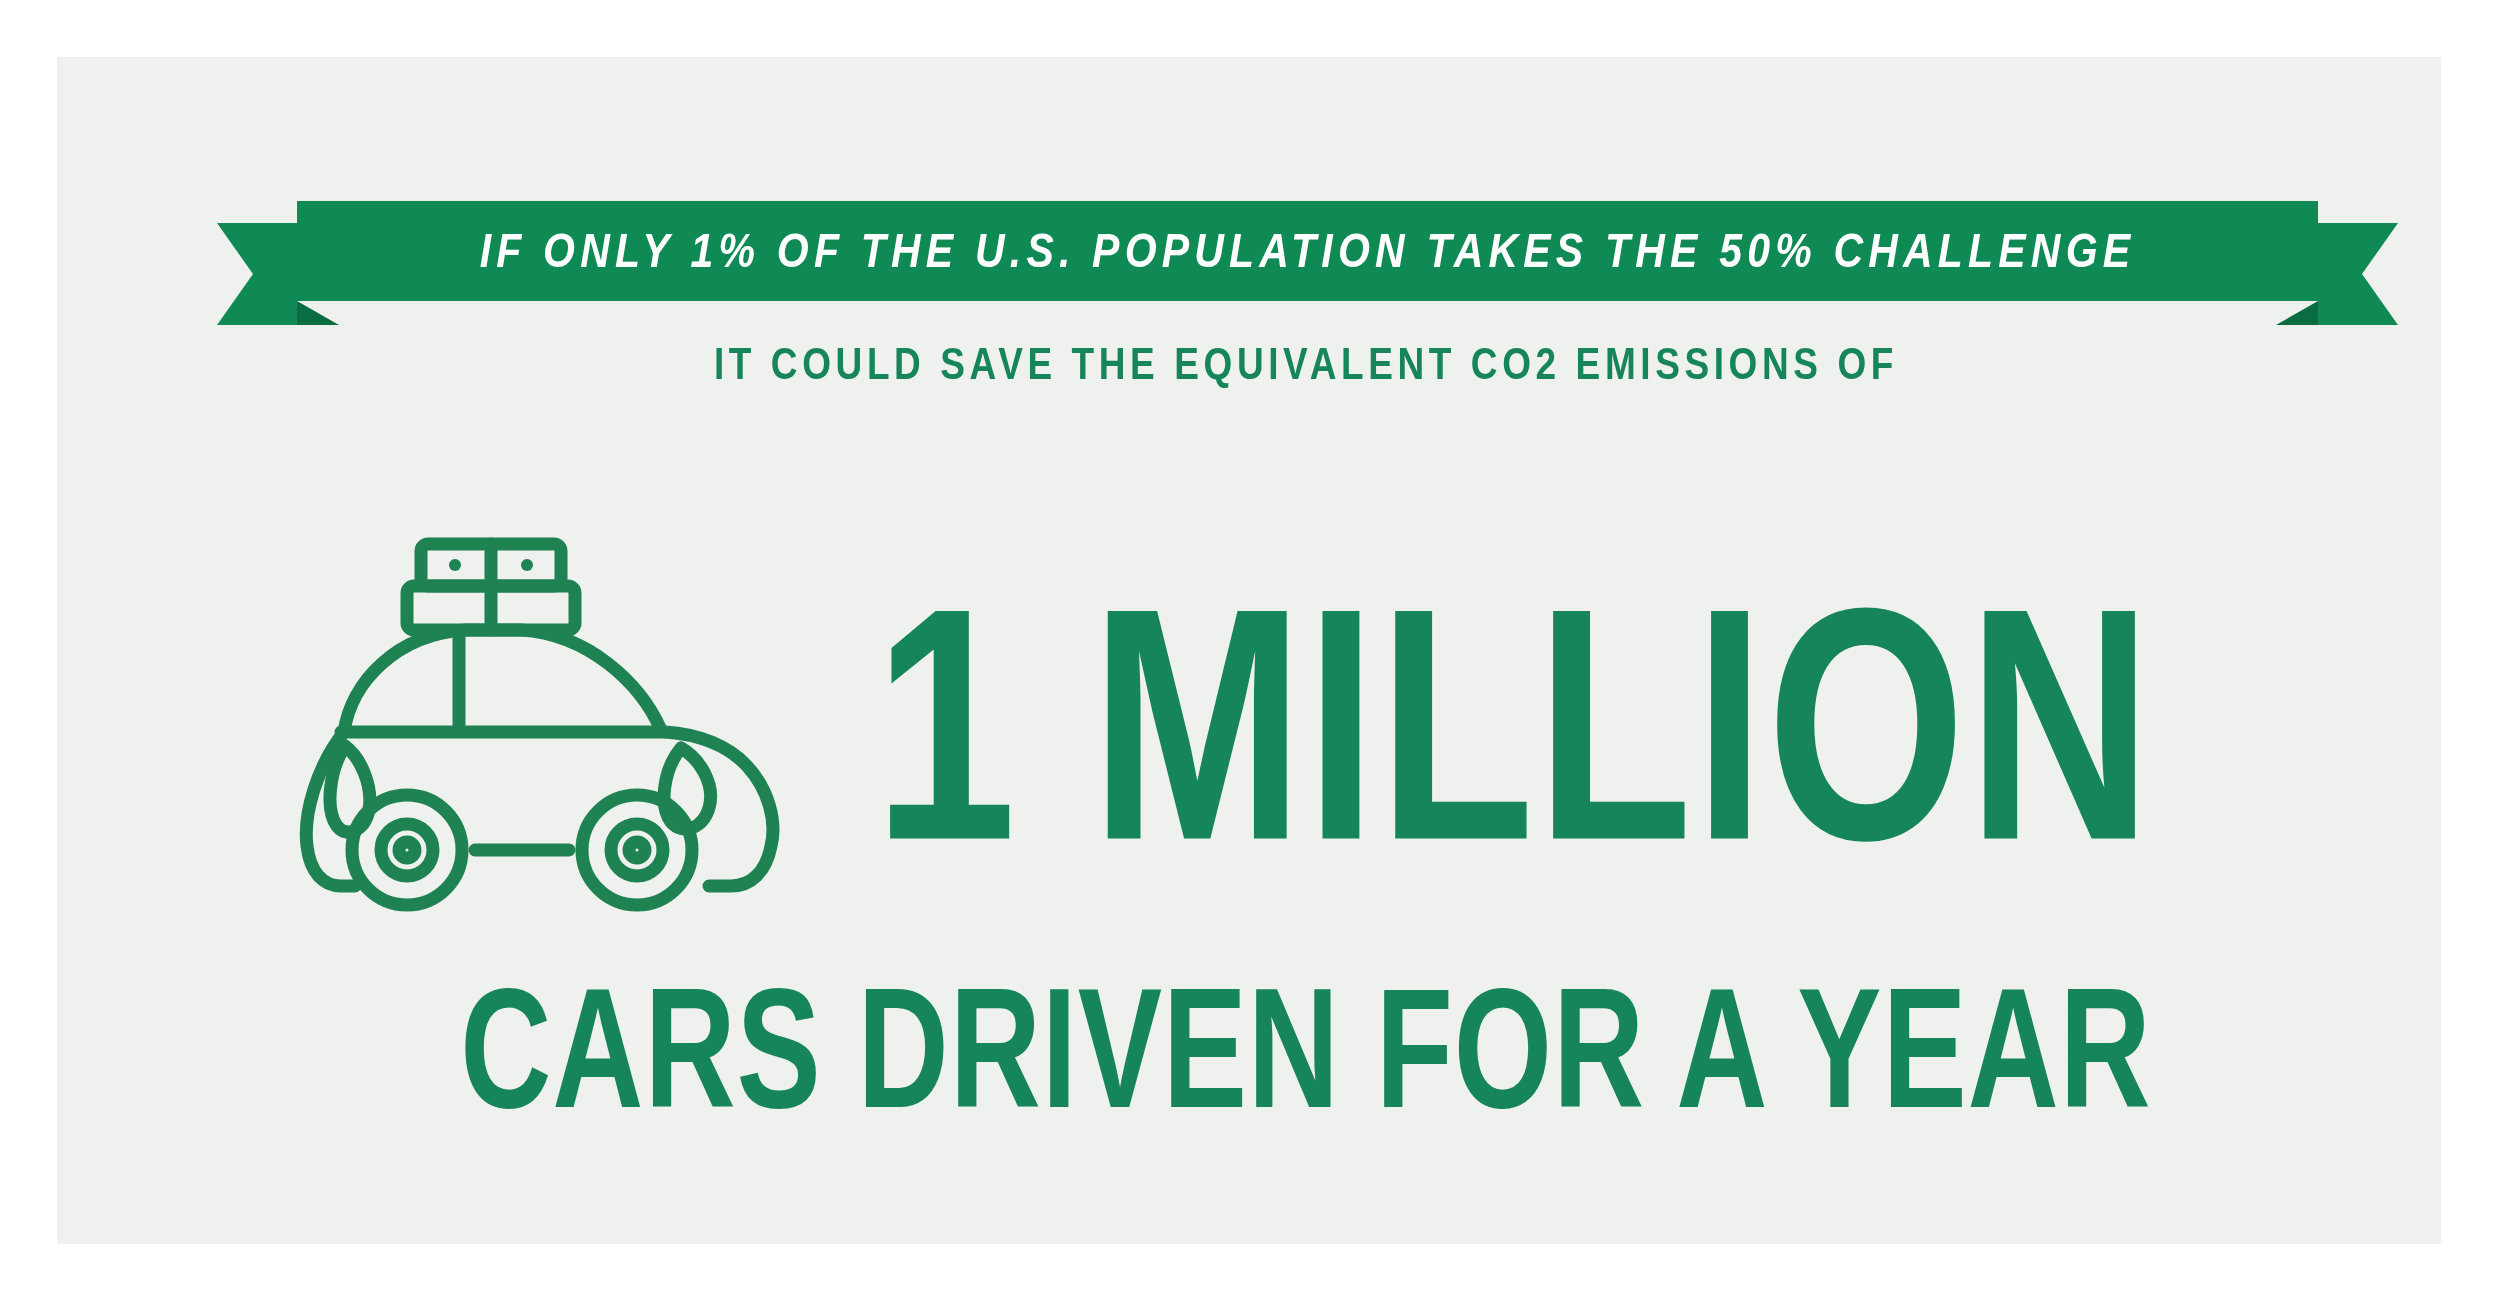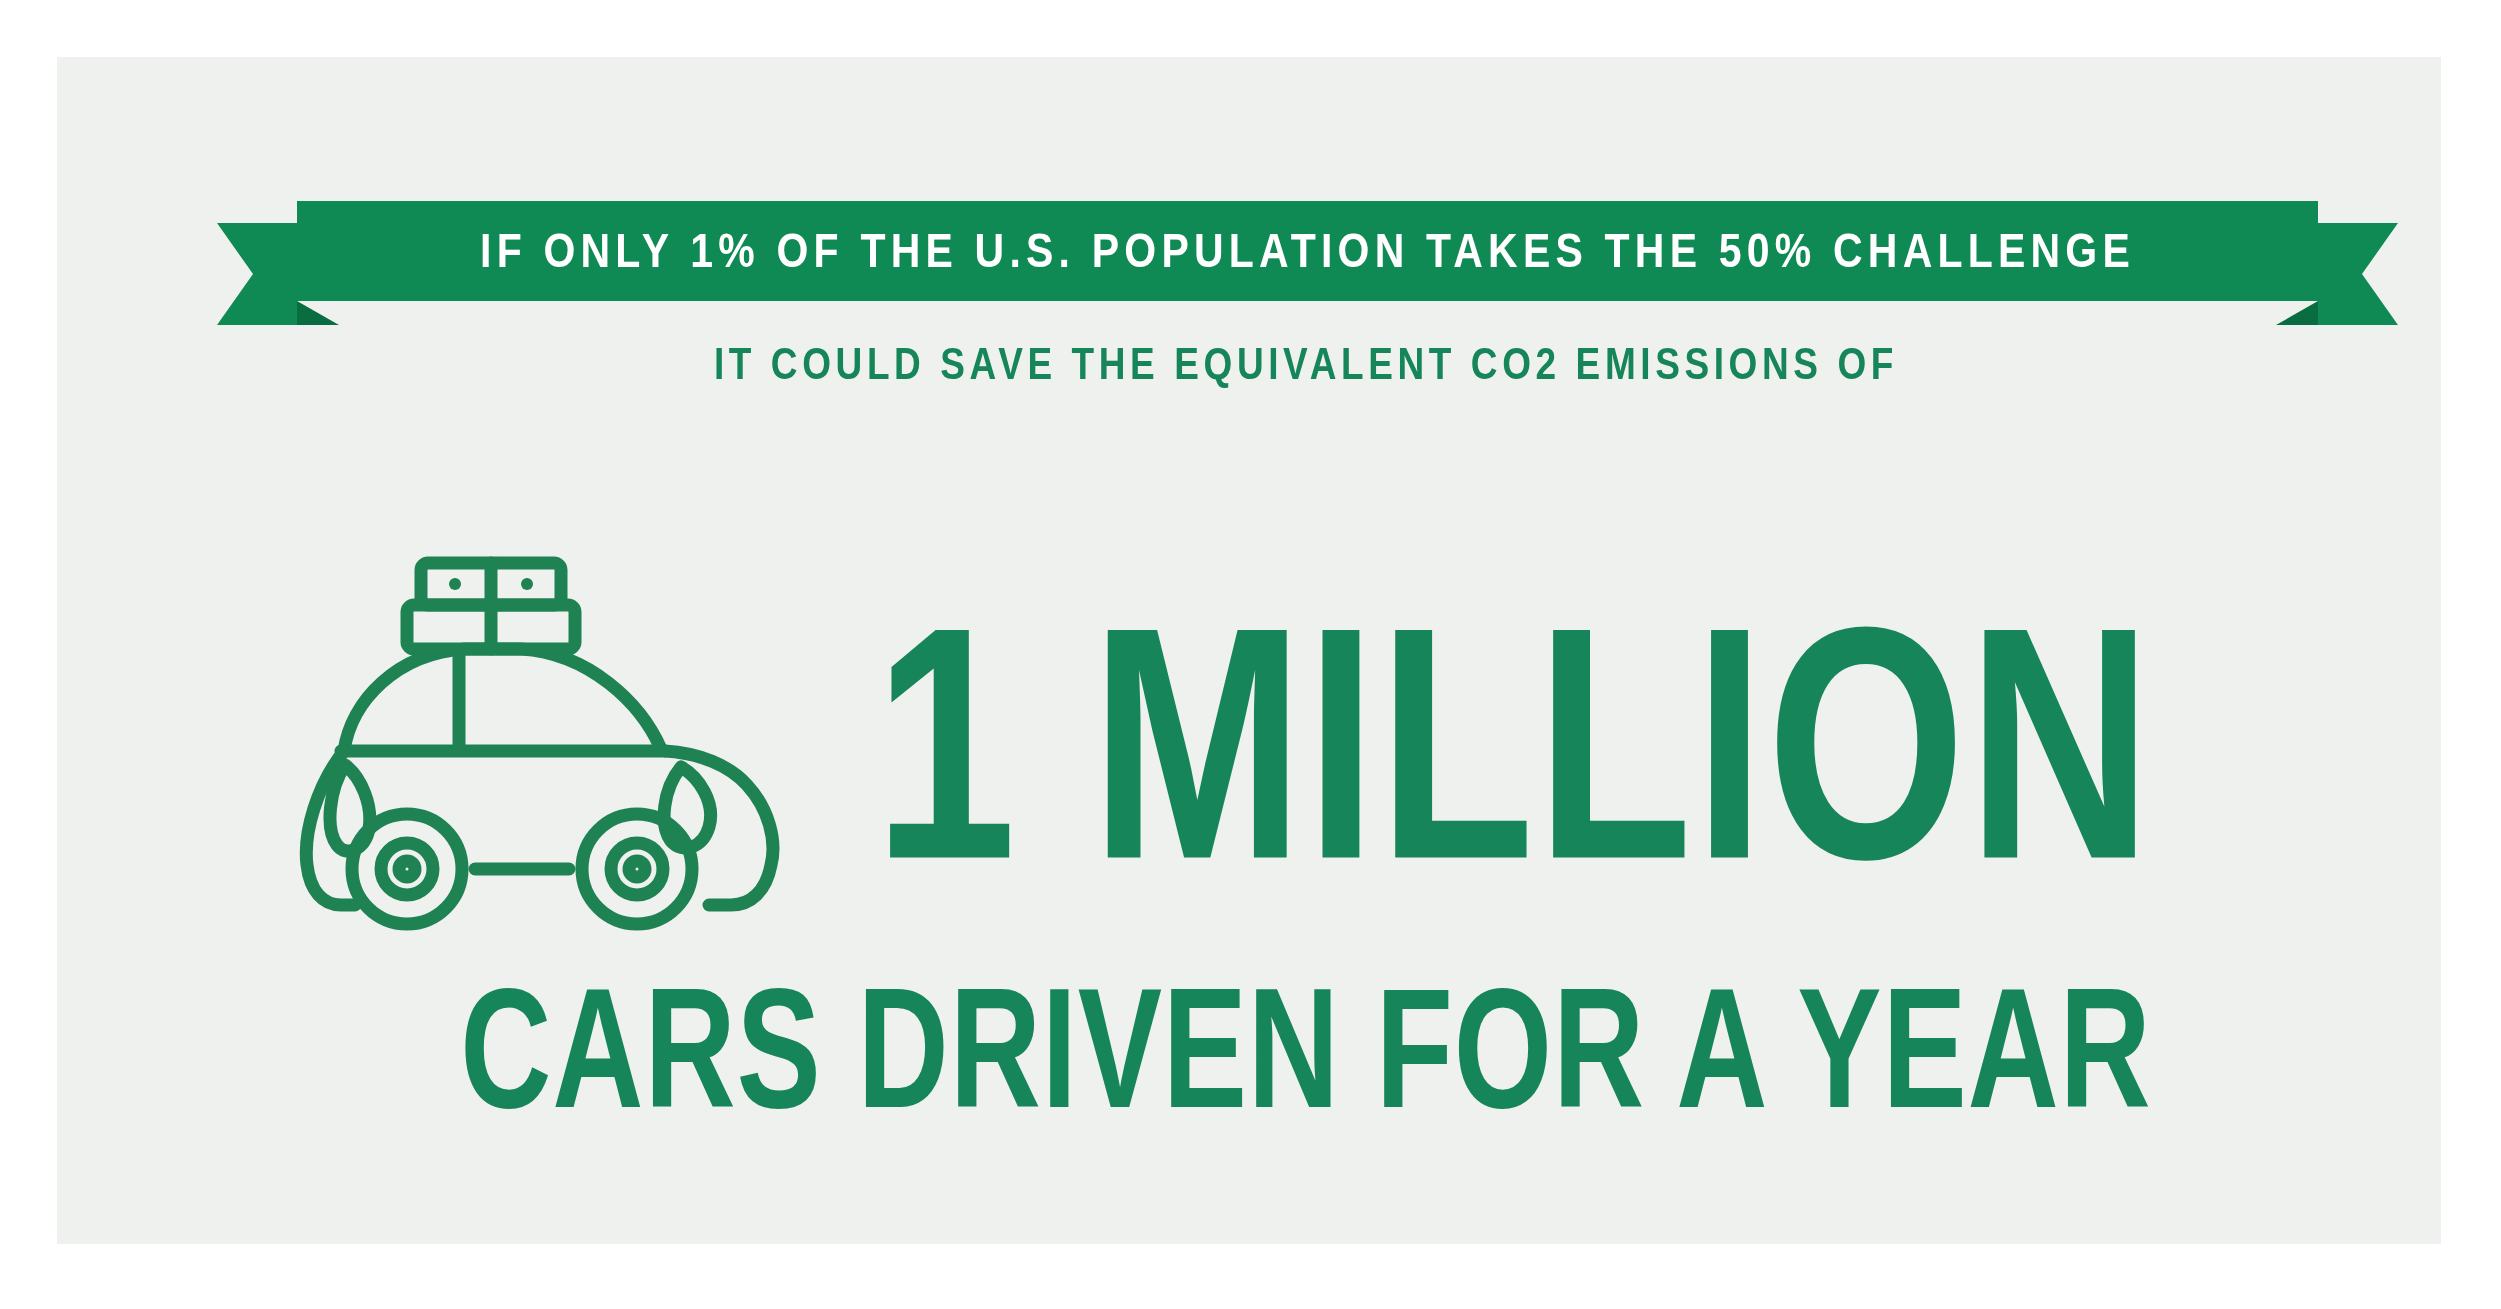--- a/index.html
+++ b/index.html
@@ -33,20 +33,21 @@
     background: #eff1ee;
   }
 
   
   .ribbon {
     position: absolute;
     left: 160px;
     top: 144px;
     width: 2181px;
     height: 124px;
+    font-style: italic;
   }
   .ribbon-svg {
     display: block;
     width: 2181px;
     height: 124px;
   }
   .ribbon-text {
     position: absolute;
     left: 0;
     top: 0;
@@ -79,21 +80,21 @@
     letter-spacing: 4.6px;
     white-space: nowrap;
     transform: scaleY(1.18);
     transform-origin: center top;
   }
 
   
   .content-row {
     position: absolute;
     left: 57px;
-    top: 476px;
+    top: 457px;
     width: 2384px;
     height: 420px;
   }
 
   .car-icon {
     position: absolute;
     left: 175px;
     top: 20px;
     width: 500px;
     height: 390px;

